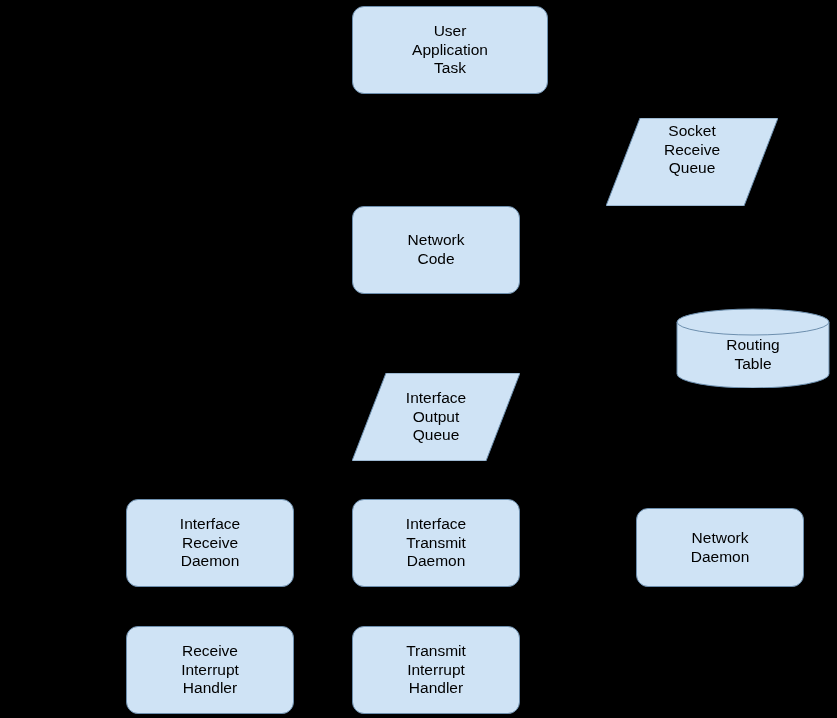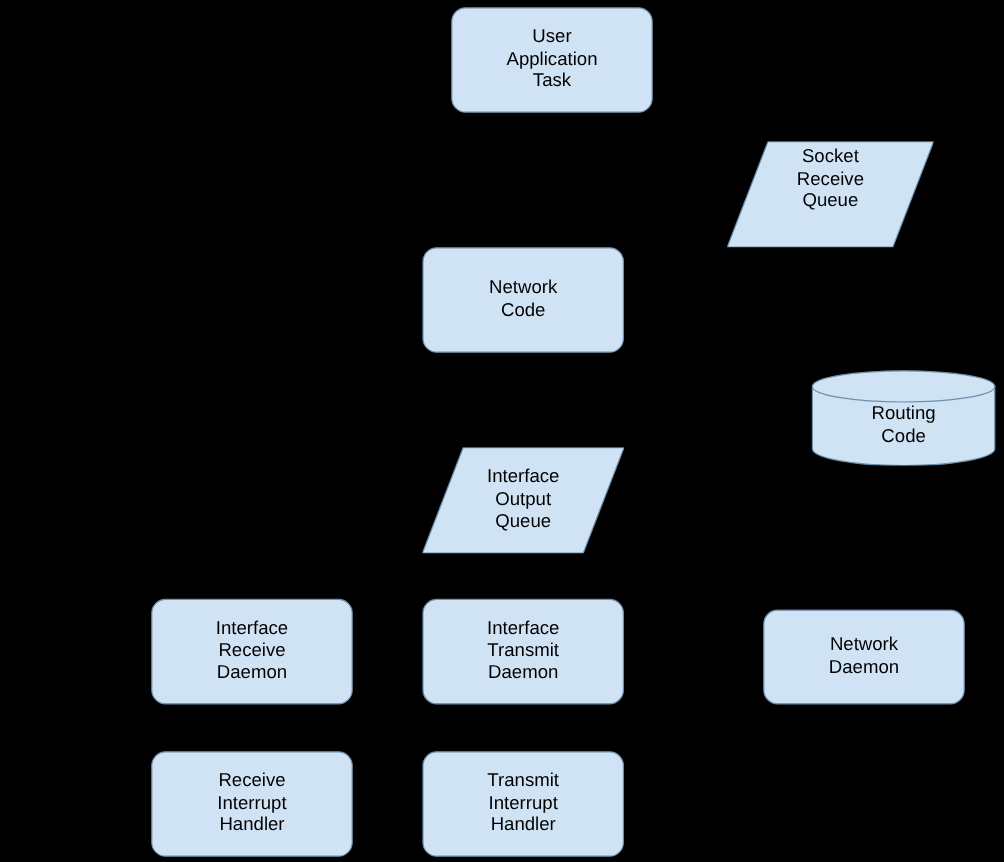--- a/index.html
+++ b/index.html
@@ -79,21 +79,21 @@
     white-space: pre-line;
     padding-top: 14px;
     box-sizing: border-box;
   }
 </style>
 </head>
 <body>
 
 <div id="canvas">
 
-  <div class="node rounded" style="left:352px; top:6px; width:168px; height:88px;margin-left:24px;">User
+  <div class="node rounded" style="left:352px; top:6px; width:196px; height:88px;">User
 Application
 Task</div>
 
   <div class="para-wrap" style="left:606px; top:118px; width:172px; height:64px;">
     <svg width="172" height="88" viewBox="0 0 172 88">
       <polygon points="34,0 172,0 138,88 0,88" fill="#cfe3f5" stroke="#6d8fae" stroke-width="1"></polygon>
     </svg>
     <div class="para-label">Socket
 Receive
 Queue</div>
@@ -101,21 +101,21 @@
 
   <div class="node rounded" style="left:352px; top:206px; width:168px; height:88px;">Network
 Code</div>
 
   <div class="cyl-wrap" style="left:676px; top:308px; width:154px; height:80px;">
     <svg width="154" height="80" viewBox="0 0 154 80">
       <path d="M1,14 L1,66 A76,14 0 0 0 153,66 L153,14 Z" fill="#cfe3f5" stroke="#6d8fae" stroke-width="1"></path>
       <ellipse cx="77" cy="14" rx="76" ry="13" fill="#cfe3f5" stroke="#6d8fae" stroke-width="1"></ellipse>
     </svg>
     <div class="cyl-label">Routing
-Code</div>
+Table</div>
   </div>
 
   <div class="para-wrap" style="left:352px; top:373px; width:168px; height:88px;">
     <svg width="168" height="88" viewBox="0 0 168 88">
       <polygon points="34,0 168,0 134,88 0,88" fill="#cfe3f5" stroke="#6d8fae" stroke-width="1"></polygon>
     </svg>
     <div class="para-label">Interface
 Output
 Queue</div>
   </div>

